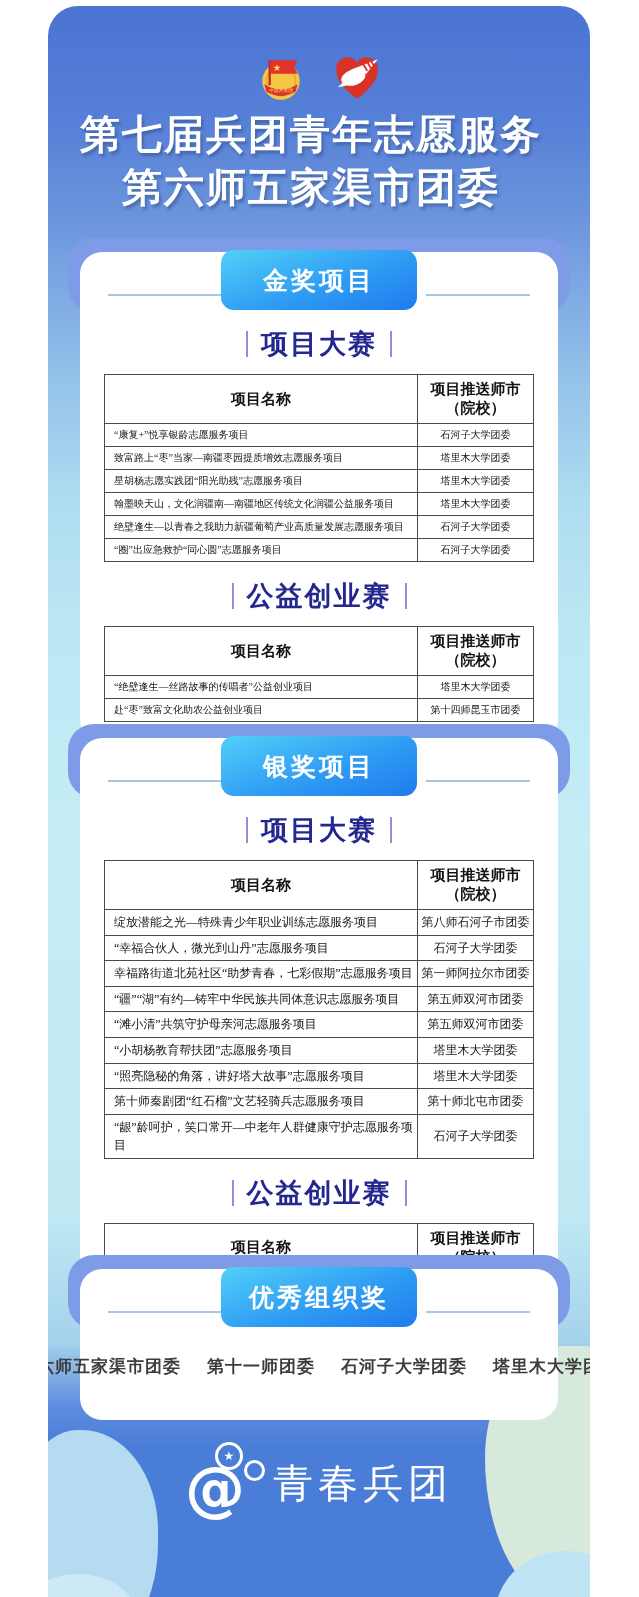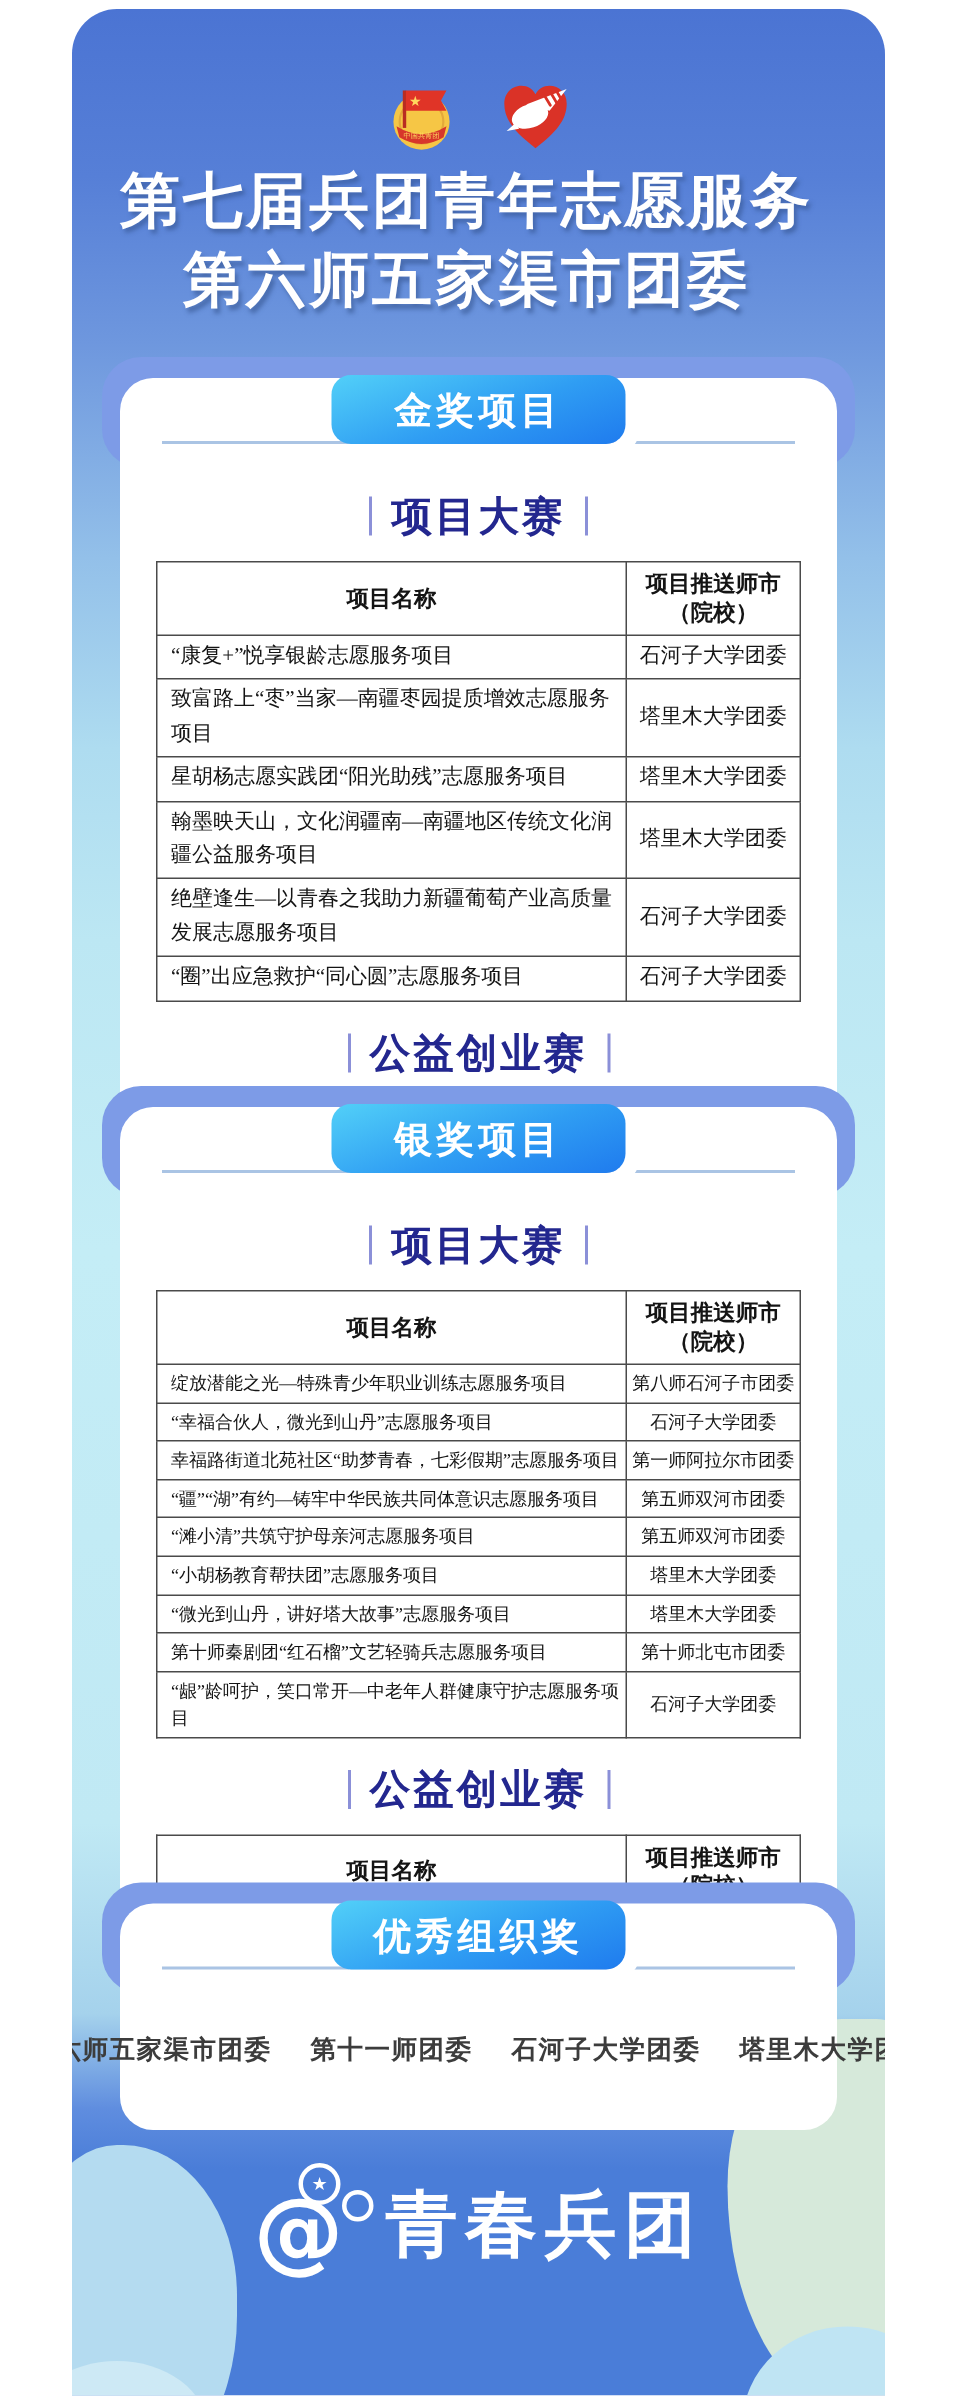--- a/index.html
+++ b/index.html
@@ -37,60 +37,60 @@
   .card-wrap{position:absolute;left:50%;transform:translateX(-50%);width:478px;z-index:2;}
   #gold-card{top:246px;} #silver-card{top:732px;} #excellent-card{top:1263px;}
   .card-band{position:absolute;top:-14px;left:-12px;right:-12px;height:74px;
     background:#7d9be7;border-radius:26px;z-index:0;}
   .card{position:relative;z-index:1;background:#ffffff;border-radius:22px;
     padding:0 24px 20px 24px;min-height:60px;}
   .card-head{position:relative;height:58px;}
   .head-line{position:absolute;left:4px;right:4px;top:42px;height:2px;background:#aac4e4;}
   .tab{
     position:absolute;left:50%;transform:translateX(-50%);top:-2px;
-    width:196px;height:46px;border-radius:13px;
+    width:196px;height:60px;border-radius:13px;
     background:linear-gradient(160deg,#52d0f8 0%,#2f9df3 55%,#1f7bee 100%);
     box-shadow:9px 5px 0 #ffffff;
     display:flex;align-items:center;justify-content:center;
     color:#ffffff;font-size:25px;font-weight:bold;letter-spacing:3px;z-index:2;
   }
   .section-heading{
     display:flex;align-items:center;justify-content:center;
     margin:16px 0 12px 0;color:#23278f;font-size:27px;font-weight:900;letter-spacing:2px;
   }
   .hbar{width:2px;height:26px;background:#8b90d8;margin:0 13px;}
 
   
   table.award-table{border-collapse:collapse;width:100%;background:#fff;border:1.6px solid #333;}
   .award-table th,.award-table td{border:1px solid #4a4a4a;color:#141414;}
   .award-table th{font-family:"Liberation Serif",serif;font-weight:bold;font-size:15px;
     padding:5px 3px;text-align:center;}
   .award-table th.col-name{width:73%;}
   .award-table td{font-family:"Liberation Serif",serif;}
   .award-table td.cell-name{text-align:left;padding:3px 4px 3px 9px;}
   .award-table td.cell-org{text-align:center;padding:3px 2px;}
-  .gold-table td{font-size:14px;line-height:1.6;}
+  .gold-table td{font-size:10px;line-height:1.6;}
   .silver-comp-table td{font-size:12px;line-height:1.55;}
   .silver-welfare-table td{font-size:11px;line-height:1.6;}
   .silver-welfare-table tbody tr:nth-of-type(1) td.cell-name{font-size:10.3px;}
 
   
   .org-line{display:flex;justify-content:center;gap:26px;margin:28px 0 22px 0;}
   .org-item{font-size:17px;font-weight:bold;color:#3c3c3c;letter-spacing:1px;white-space:nowrap;}
 
   
   .footer{position:absolute;top:1438px;left:0;right:0;display:flex;justify-content:center;z-index:2;}
   .brand{display:flex;align-items:center;gap:14px;}
   .logo-mark{position:relative;width:74px;height:78px;}
   .at-glyph{position:absolute;left:0;top:14px;font-size:60px;line-height:1;font-weight:800;
     color:#ffffff;font-family:"DejaVu Sans",sans-serif;}
   .star-bubble{position:absolute;top:-2px;right:16px;width:22px;height:22px;border:3px solid #fff;
     border-radius:50%;color:#fff;font-size:12px;display:flex;align-items:center;justify-content:center;}
   .dot-bubble{position:absolute;top:16px;right:-6px;width:15px;height:15px;border:3px solid #fff;border-radius:50%;}
-  .brand-text{color:#ffffff;font-size:48px;font-weight:700;letter-spacing:5px;}
+  .brand-text{color:#ffffff;font-size:40px;font-weight:400;letter-spacing:5px;}
 </style>
 </head>
 <body>
 
 <div class="poster">
 
   <div class="blob blob-left-tall"></div>
   <div class="blob blob-right-green"></div>
   <div class="blob blob-right-blue"></div>
   <div class="blob blob-left-bottom"></div>
@@ -250,21 +250,21 @@
               <td class="cell-name">“滩小清”共筑守护母亲河志愿服务项目</td>
               <td class="cell-org">第五师双河市团委</td>
             </tr>
 
             <tr>
               <td class="cell-name">“小胡杨教育帮扶团”志愿服务项目</td>
               <td class="cell-org">塔里木大学团委</td>
             </tr>
 
             <tr>
-              <td class="cell-name">“微光到山丹，讲好塔大故事”志愿服务项目</td>
+              <td class="cell-name">“照亮隐秘的角落，讲好塔大故事”志愿服务项目</td>
               <td class="cell-org">塔里木大学团委</td>
             </tr>
 
             <tr>
               <td class="cell-name">第十师秦剧团“红石榴”文艺轻骑兵志愿服务项目</td>
               <td class="cell-org">第十师北屯市团委</td>
             </tr>
 
             <tr>
               <td class="cell-name">“龈”龄呵护，笑口常开—中老年人群健康守护志愿服务项目</td>

